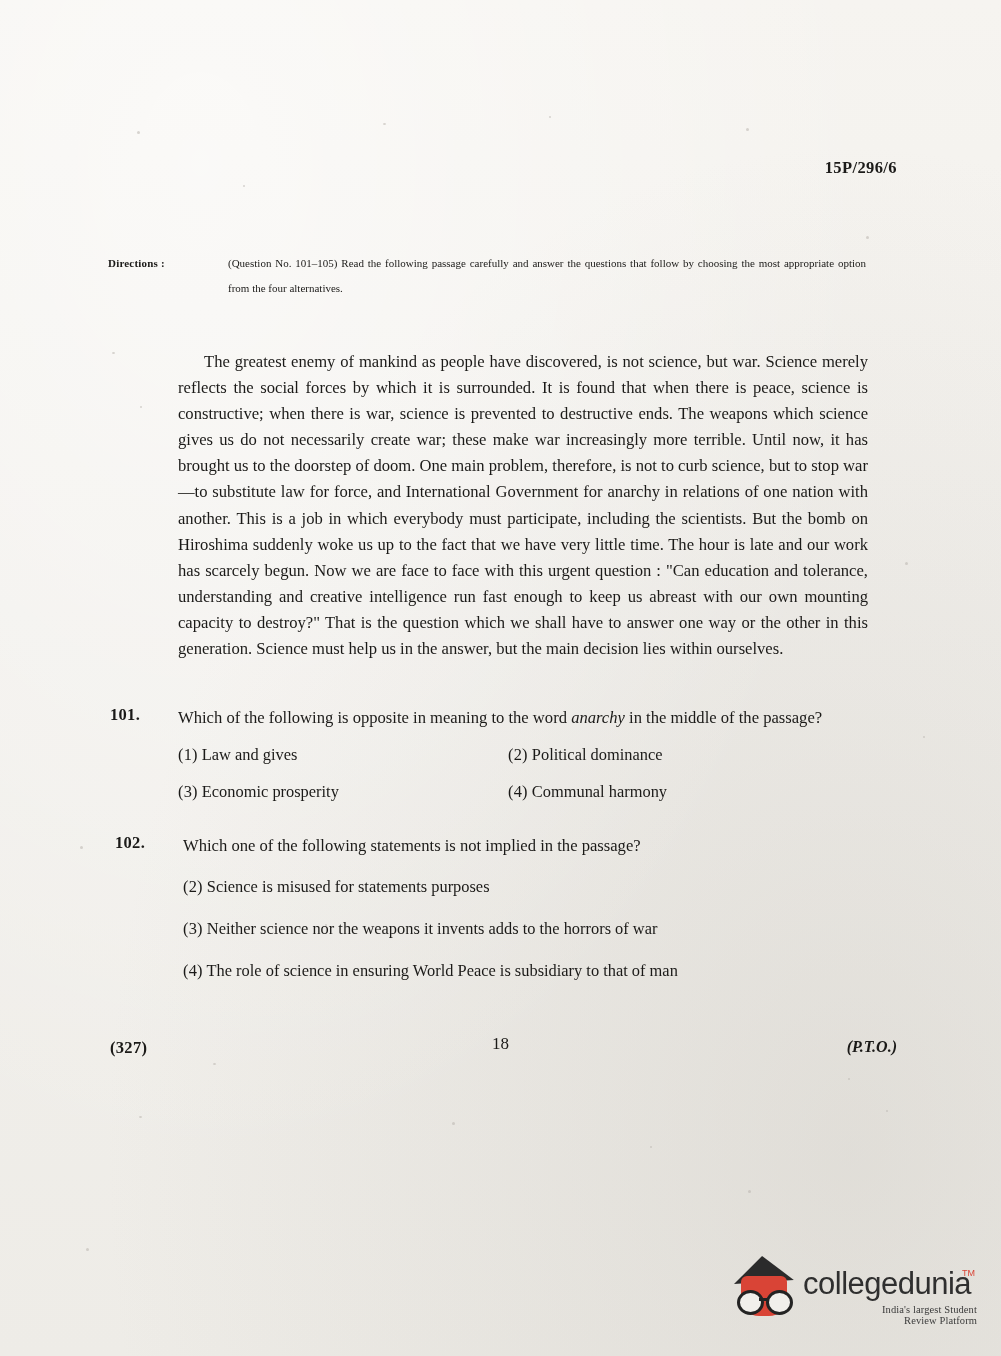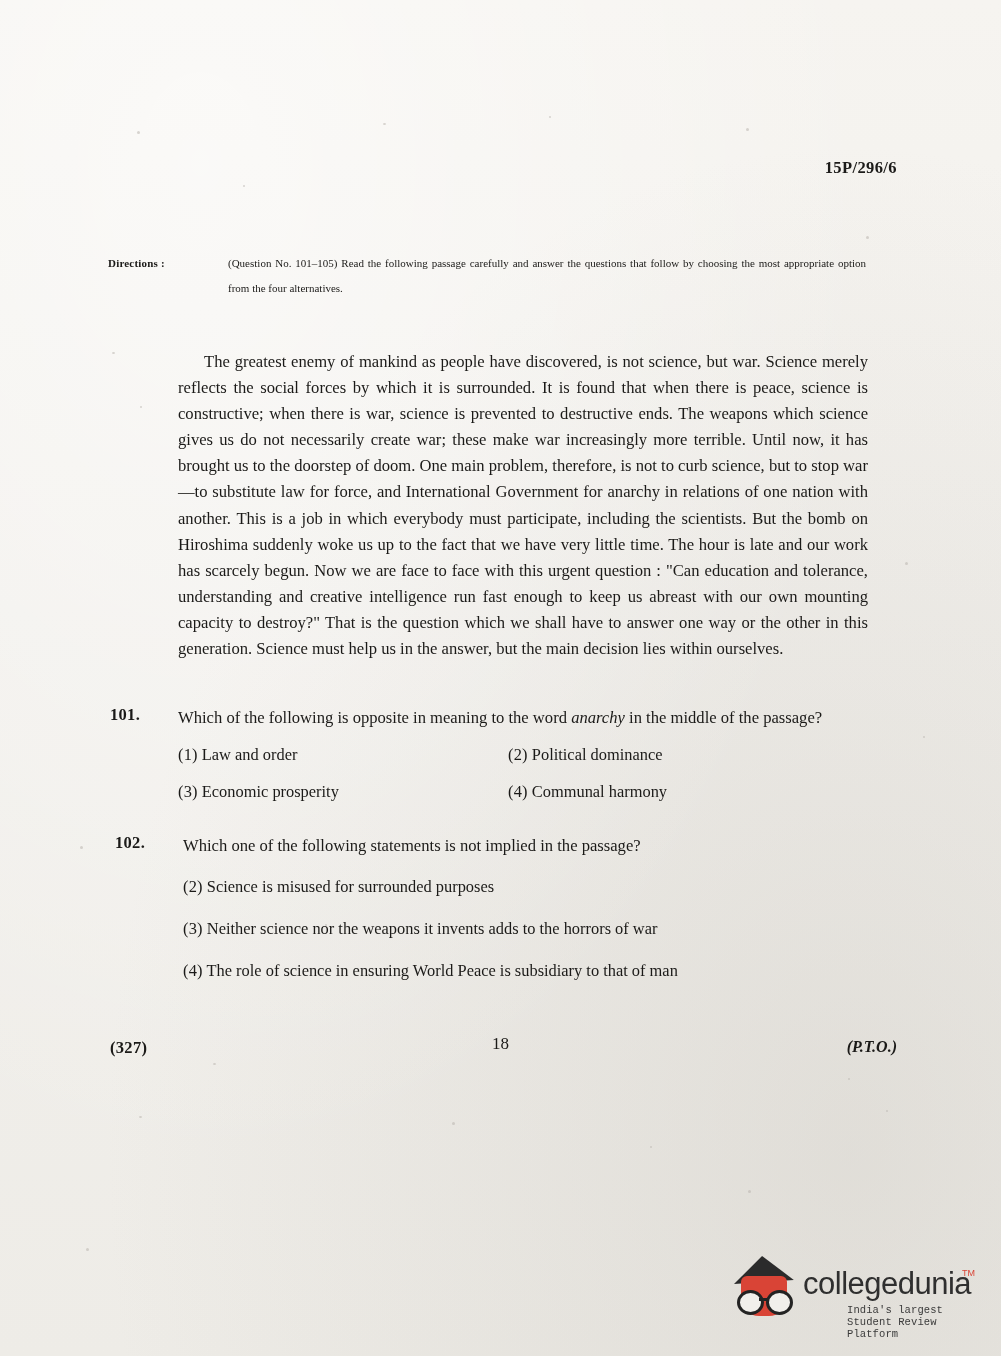--- a/index.html
+++ b/index.html
@@ -219,24 +219,25 @@
     right: 2px;
     top: 14px;
     font-family: "Liberation Sans", sans-serif;
     font-size: 9px;
     color: #d94436;
   }
   .logo .tagline {
     position: absolute;
     left: 120px;
     top: 50px;
-    font-family: Liberation Mono, monospace;
+    font-family: Liberation Serif, serif;
     font-size: 10.5px;
     color: #3b3b3b;
     letter-spacing: .1px;
+    text-align: right;
   }
 </style>
 </head>
 <body>
 
 <div class="page">
   <div class="paper-tint"></div>
 
   <div class="speck" style="left:137px;top:131px;width:3px;height:3px;"></div>
   <div class="speck" style="left:243px;top:185px;width:2px;height:2px;"></div>
@@ -267,32 +268,32 @@
       <span class="dir-label">Directions :</span>
       <span class="dir-body">(Question No. 101–105) Read the following passage carefully and answer the questions that follow by choosing the most appropriate option from the four alternatives.</span>
     </div>
 
     <div class="passage"><span class="indent"></span><span>The greatest enemy of mankind as people have discovered, is not science, but war. Science merely reflects the social forces by which it is surrounded. It is found that when there is peace, science is constructive; when there is war, science is prevented to destructive ends. The weapons which science gives us do not necessarily create war; these make war increasingly more terrible. Until now, it has brought us to the doorstep of doom. One main problem, therefore, is not to curb science, but to stop war—to substitute law for force, and International Government for anarchy in relations of one nation with another. This is a job in which everybody must participate, including the scientists. But the bomb on Hiroshima suddenly woke us up to the fact that we have very little time. The hour is late and our work has scarcely begun. Now we are face to face with this urgent question : "Can education and tolerance, understanding and creative intelligence run fast enough to keep us abreast with our own mounting capacity to destroy?" That is the question which we shall have to answer one way or the other in this generation. Science must help us in the answer, but the main decision lies within ourselves.</span></div>
 
     <div class="q-block" style="left:110px; top:705px;">
       <div class="q-num">101.</div>
       <div class="q-text"><span>Which of the following is opposite in meaning to the word </span><i>anarchy</i><span> in the middle of the passage?</span></div>
       <div class="opts-two-col">
-        <div class="opt"><span class="on">(1)</span> <span>Law and order</span></div>
+        <div class="opt"><span class="on">(1)</span> <span>Law and gives</span></div>
         <div class="opt"><span class="on">(2)</span> <span>Political dominance</span></div>
         <div class="opt"><span class="on">(3)</span> <span>Economic prosperity</span></div>
         <div class="opt"><span class="on">(4)</span> <span>Communal harmony</span></div>
       </div>
     </div>
 
     <div class="q-block" style="left:115px; top:833px;">
       <div class="q-num">102.</div>
       <div class="q-text"><span>Which one of the following statements is not implied in the passage?</span></div>
       <div class="opts-stack">
-        <div class="opt"><span class="on">(2)</span> <span>Science is misused for surrounded purposes</span></div>
+        <div class="opt"><span class="on">(2)</span> <span>Science is misused for statements purposes</span></div>
         <div class="opt"><span class="on">(3)</span> <span>Neither science nor the weapons it invents adds to the horrors of war</span></div>
         <div class="opt"><span class="on">(4)</span> <span>The role of science in ensuring World Peace is subsidiary to that of man</span></div>
       </div>
     </div>
 
     <div class="footer-left">(327)</div>
     <div class="footer-center">18</div>
     <div class="footer-right">(P.T.O.)</div>
 
     <div class="logo">

